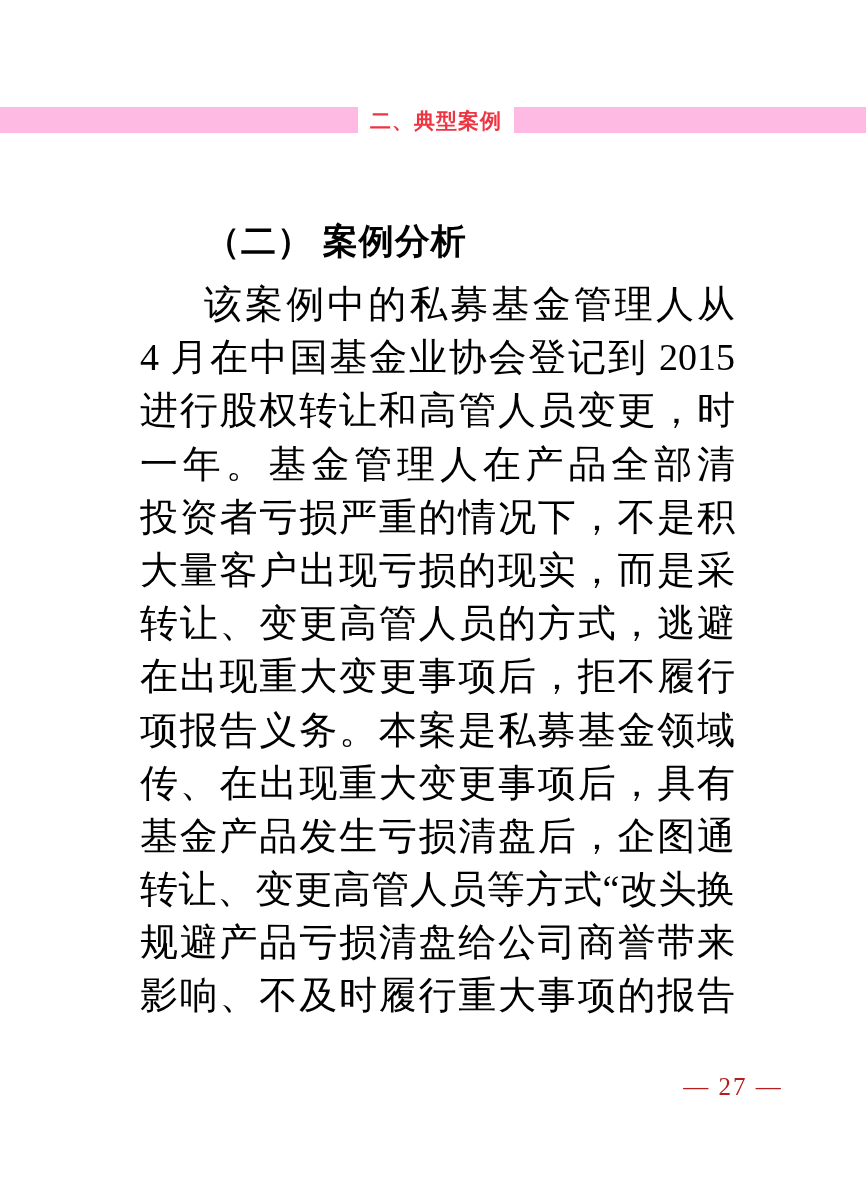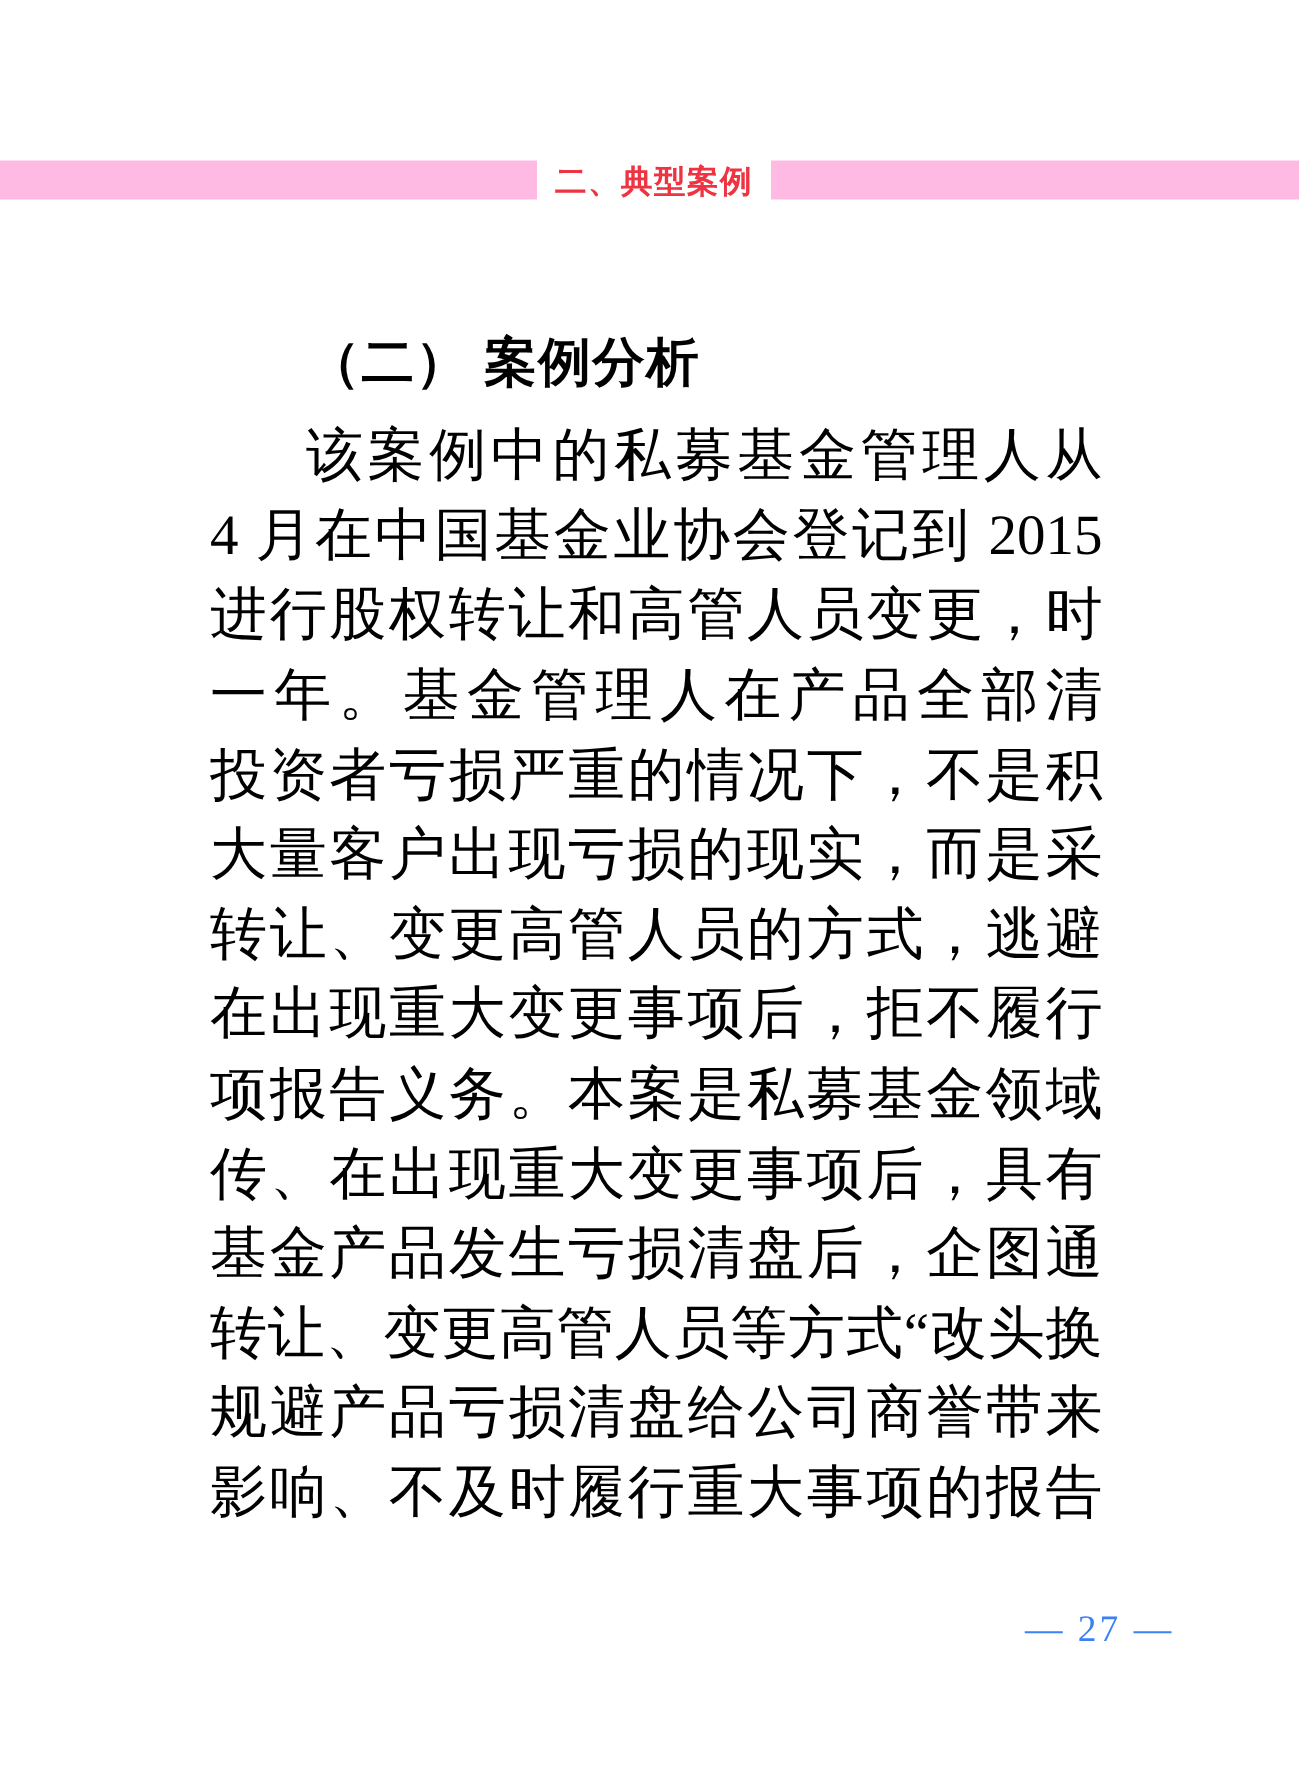--- a/index.html
+++ b/index.html
@@ -83,21 +83,21 @@
   
   .page-number {
     position: absolute;
     top: 1072px;
     left: 633px;
     width: 200px;
     text-align: center;
     font-size: 25px;
     line-height: 30px;
     letter-spacing: 2px;
-    color: #3b82f6;
+    color: #b91c1c;
   }
 </style>
 </head>
 <body>
 
 <div class="page">
 
   <div class="band">
     <div class="band-bar left"></div>
     <div class="band-gap">

